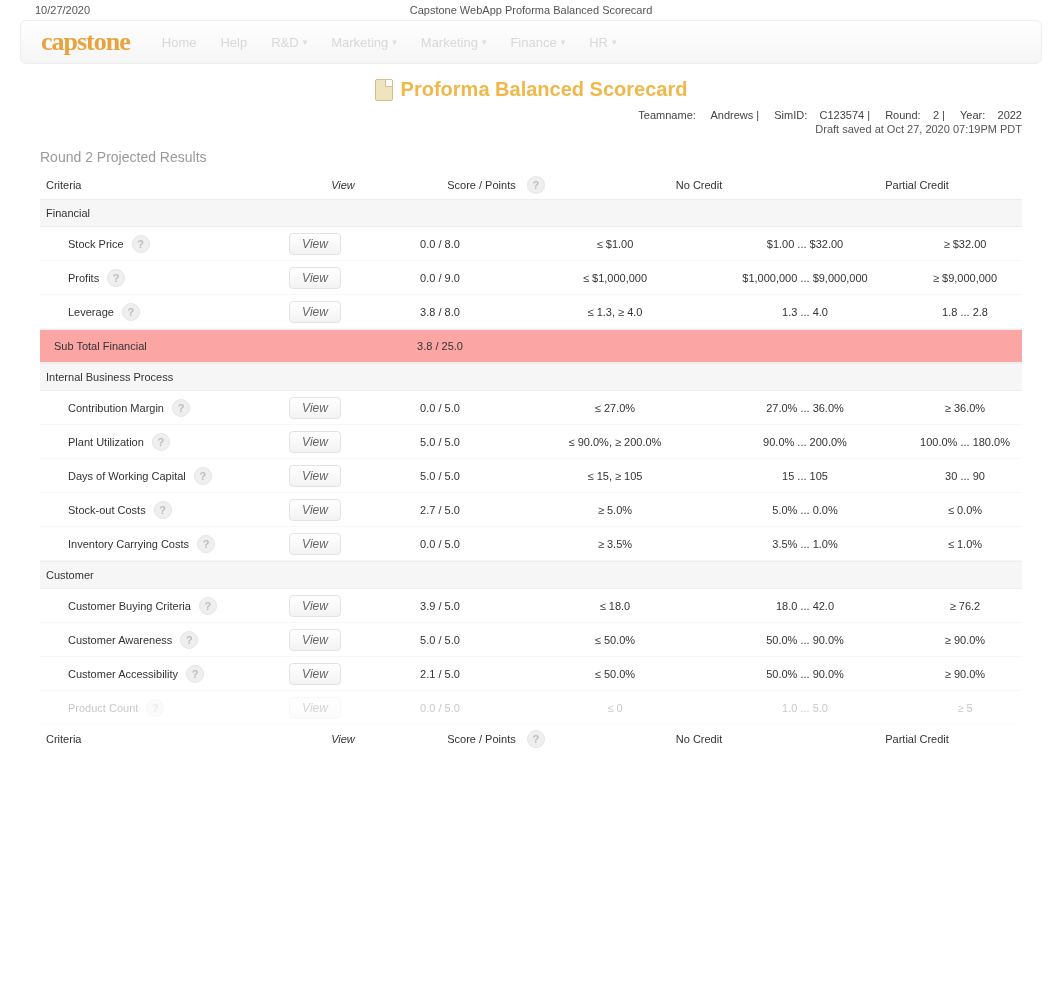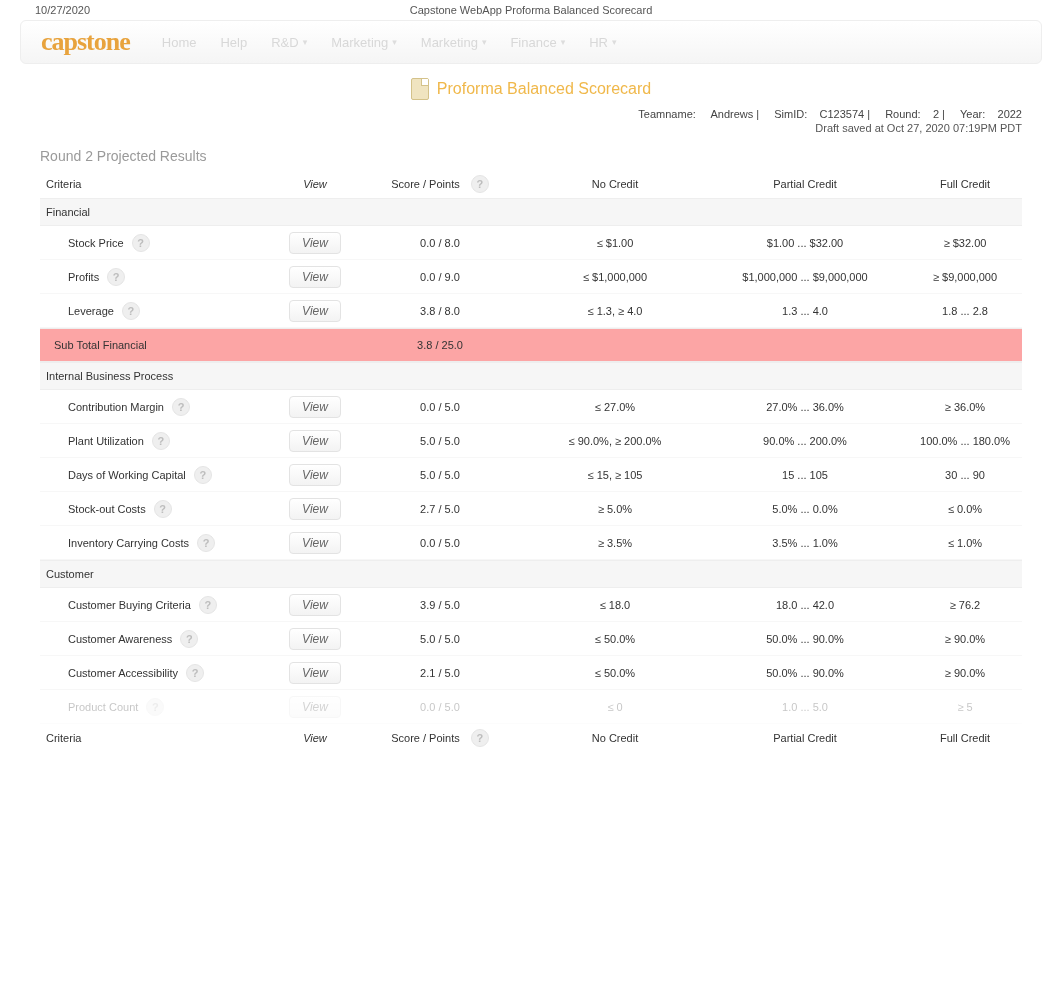--- a/index.html
+++ b/index.html
@@ -77,22 +77,22 @@
       content: "";
       position: absolute;
       top: 0; right: 0;
       width: 6px; height: 6px;
       background: #fff;
       border-left: 1px solid #d4c28a;
       border-bottom: 1px solid #d4c28a;
     }
     .doc-title {
       color: #f0b84a;
-      font-size: 16px;
-      font-weight: normal;
+      font-size: 20px;
+      font-weight: bold;
     }
     .meta-row {
       text-align: right;
       padding: 8px 40px 2px 40px;
       font-size: 11px;
       color: #444;
     }
     .meta-row span.label { margin-left: 12px; }
     .draft-row {
       text-align: right;
@@ -112,20 +112,21 @@
       display: grid;
       grid-template-columns: 230px 90px 160px 190px 190px 130px;
       align-items: center;
       min-height: 28px;
       font-size: 11px;
     }
     .hdr-row {
       font-weight: normal;
       color: #333;
       padding: 4px 0;
+      gap: 28px;
     }
     .group-row {
       background: #f6f6f6;
       border-top: 1px solid #eee;
       border-bottom: 1px solid #eee;
       color: #333;
       font-size: 11px;
       padding: 4px 0;
     }
     .data-row {

